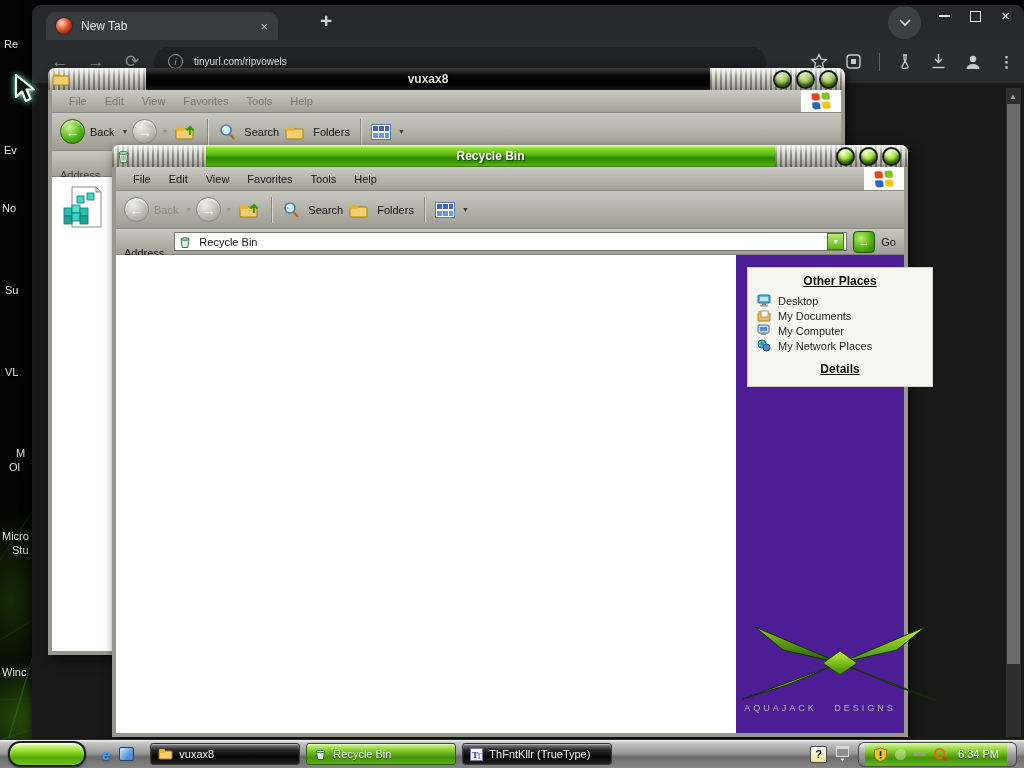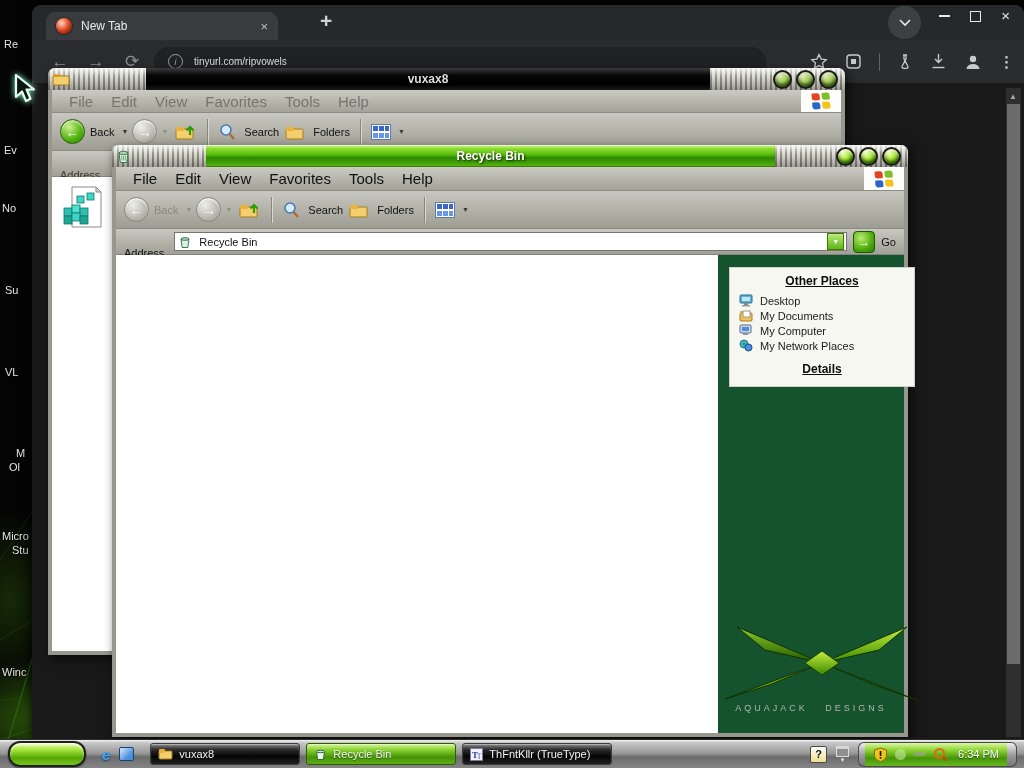--- a/index.html
+++ b/index.html
@@ -57,21 +57,21 @@
   .orb.dull{filter:saturate(.75) brightness(.92);}
   .t-center{flex:1;display:flex;align-items:center;justify-content:center;
     font-size:12px;font-weight:bold;color:#fff;text-shadow:1px 1px 2px rgba(0,0,0,.75);}
   .t-black{background:linear-gradient(180deg,#3c3c3c 0%,#060606 35%,#000 75%,#1a1a1a 100%);color:#ddd;}
   .t-green{background:linear-gradient(180deg,#d9f7a2 0%,#8ede2f 16%,#54ba0b 45%,#2f8800 58%,#46a607 86%,#66c51c 100%);
     box-shadow:inset 0 1px 0 rgba(255,255,255,.5),inset 0 -1px 1px rgba(0,0,0,.4);}
   .xp-body{flex:1;display:flex;flex-direction:column;border:4px solid #97978e;border-top:none;
     background:#b2b2aa;box-sizing:border-box;}
   .menurow{height:22px;flex:0 0 auto;background:linear-gradient(180deg,#cbcbc3,#a2a298);
     border-bottom:1px solid #8b8b82;display:flex;align-items:center;padding-left:8px;
-    font-size:15px;position:relative;}
+    font-size:11px;position:relative;}
   .menu-item{padding:0 9px;}
   .menu-dim .menu-item{color:#75756d;}
   .menu-on .menu-item{color:#101010;}
   .flagbox{position:absolute;right:0;top:0;width:40px;height:22px;background:#fdfdfb;
     display:flex;align-items:center;justify-content:center;}
   .flag{width:18px;height:16px;display:grid;grid-template-columns:8px 8px;grid-template-rows:7px 7px;
     gap:1.5px;transform:rotate(-4deg);}
   .flag i{border-radius:1px 3px 1px 3px;}
   .toolrow{height:37px;flex:0 0 auto;background:linear-gradient(180deg,#c8c8c0,#9d9d93);
     border-bottom:1px solid #8b8b82;display:flex;align-items:center;padding:0 8px;font-size:11px;}
@@ -95,21 +95,21 @@
   .addr-input input{flex:1;border:none;outline:none;font-size:11px;font-family:inherit;color:#101010;background:transparent;}
   .addr-drop{width:15px;height:15px;background:linear-gradient(180deg,#bcea7c,#5db614);border:1px solid #3a7a00;
     color:#fff;font-size:7px;display:flex;align-items:center;justify-content:center;flex:0 0 auto;}
   .go-btn{width:20px;height:20px;border-radius:4px;background:radial-gradient(circle at 35% 30%,#bcec72,#4aa90a 62%,#2e7d00);
     border:1px solid #1e5a00;color:#fff;font-weight:bold;font-size:12px;display:flex;align-items:center;justify-content:center;flex:0 0 auto;}
   .go-label{color:#101010;padding-right:4px;}
 
   
   .rb-content{flex:1;display:flex;min-height:0;}
   .rb-main{flex:1;background:#fff;}
-  .rb-side{width:186px;background:#14532d;position:relative;flex:0 0 auto;}
+  .rb-side{width:168px;background:#4c1d95;position:relative;flex:0 0 auto;}
   .places-box{position:absolute;left:11px;top:12px;width:184px;background:#f7f7f2;
     border:1px solid #cfcfc4;padding:6px 0 10px 0;}
   .places-title{text-align:center;font-size:12px;font-weight:bold;text-decoration:underline;color:#0c0c0c;margin-bottom:5px;}
   .place-item{display:flex;align-items:center;gap:7px;padding:1px 0 1px 9px;font-size:11px;color:#1a1a1a;}
   .details-link{text-align:center;font-size:12px;font-weight:bold;text-decoration:underline;color:#0c0c0c;margin-top:9px;}
   .aj-logo{position:absolute;left:3px;bottom:26px;}
   .aj-text{position:absolute;left:0;right:0;bottom:20px;text-align:center;font-size:9px;
     color:#b5b5ac;letter-spacing:3px;word-spacing:12px;}
 
   

